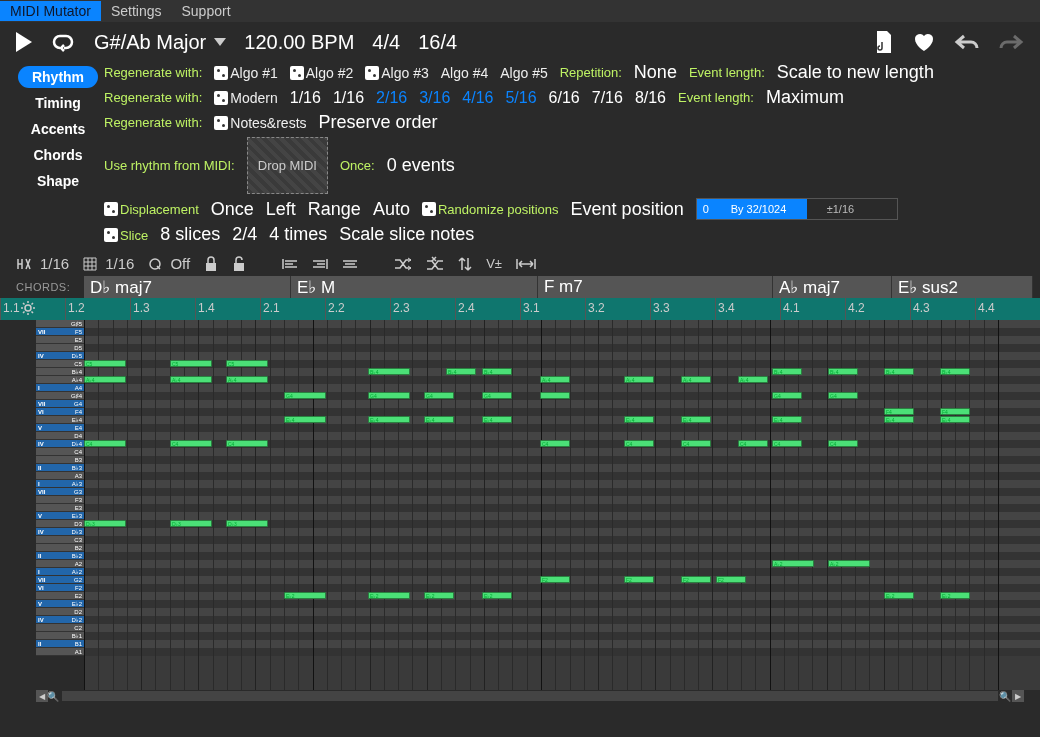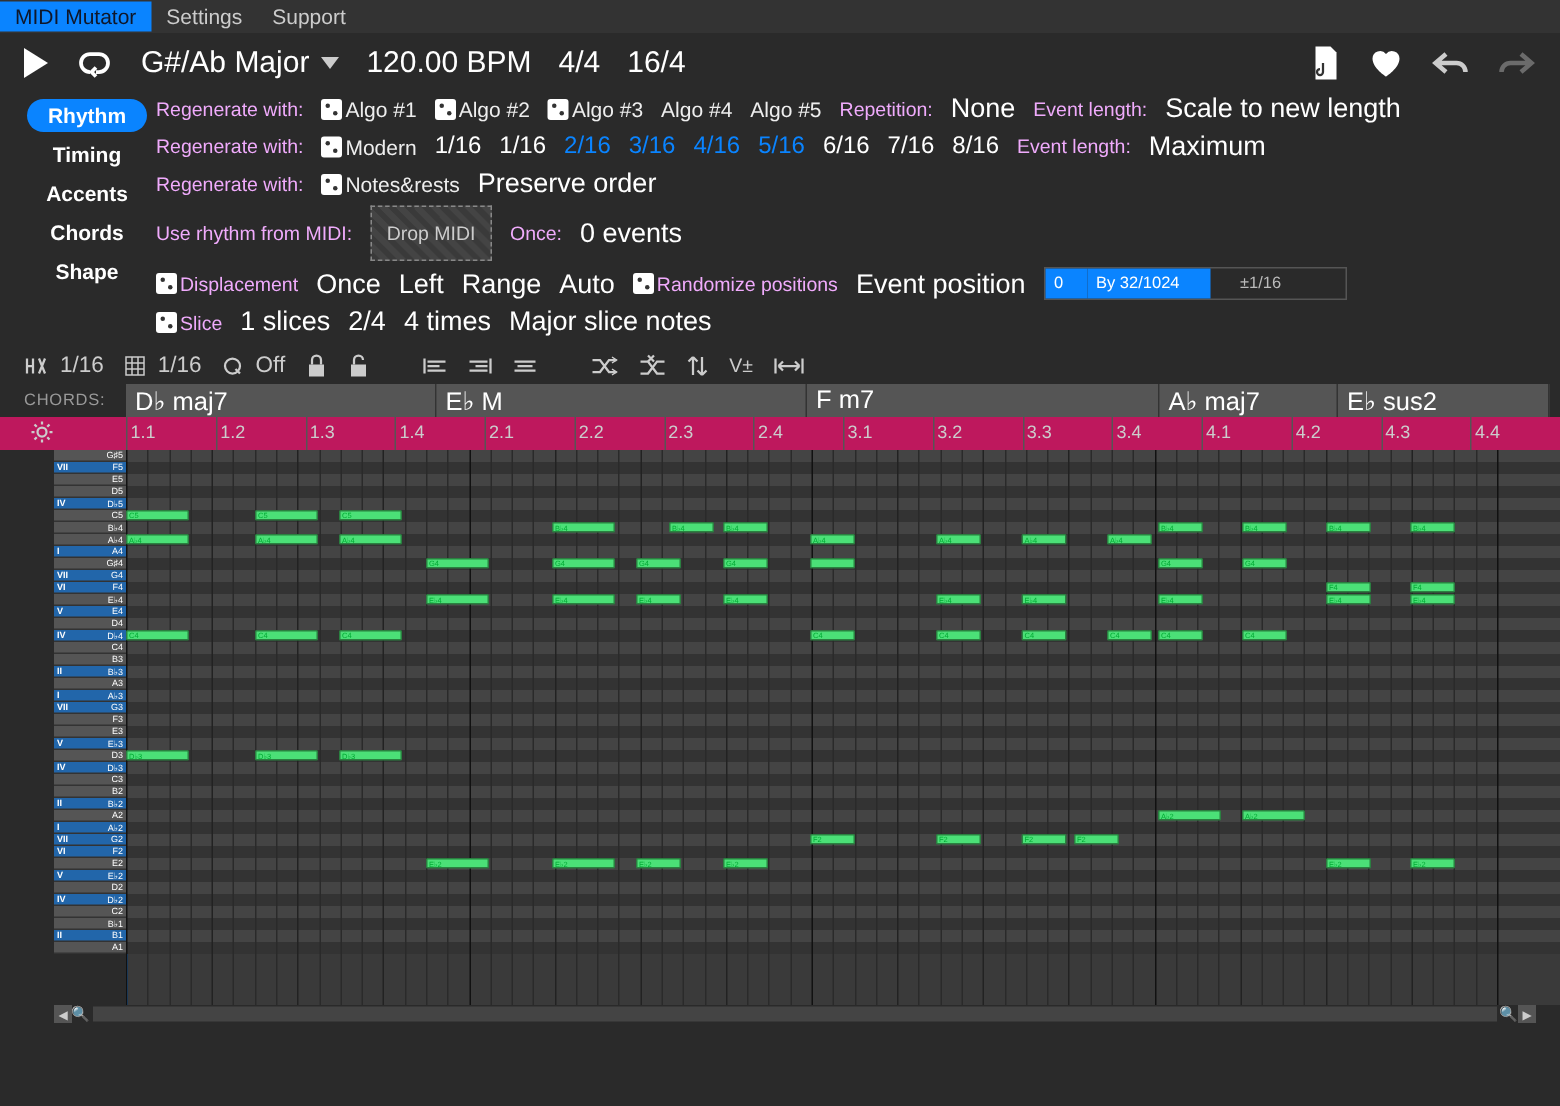--- a/index.html
+++ b/index.html
@@ -9,38 +9,38 @@
   .transport{display:flex;align-items:center;gap:18px;padding:8px 16px}
   .big{font-size:20px;color:#fff}
   .icon-btn{display:inline-flex;align-items:center;justify-content:center;color:#fff;cursor:pointer}
   .panel{display:flex;gap:0;padding:0 12px}
   .side-tabs{display:flex;flex-direction:column;gap:4px;padding-top:4px;width:92px;align-items:center}
   .side-tabs .pill{padding:3px 14px;border-radius:12px;color:#fff;font-weight:bold;cursor:pointer;font-size:14px}
   .side-tabs .pill.active{background:#0a84ff}
   .side-tabs .pill.inactive{color:#fff}
   .params{flex:1;display:flex;flex-direction:column;gap:4px;font-size:14px}
   .row{display:flex;align-items:center;gap:12px;flex-wrap:nowrap}
-  .label{color:#f0abfc;font-size:13px}
+  .label{color:#bef264;font-size:13px}
   .val{color:#fff;font-size:18px}
   .val-sm{color:#fff;font-size:16px}
   .val-blue{color:#0a84ff;font-size:16px}
-  .dropzone{border:1px dashed #888;padding:10px 10px;color:#ccc;font-size:13px;background:repeating-linear-gradient(45deg,#3a3a3a,#3a3a3a 4px,#444 4px,#444 8px)}
+  .dropzone{border:1px dashed #888;padding:20px 10px;color:#ccc;font-size:13px;background:repeating-linear-gradient(45deg,#3a3a3a,#3a3a3a 4px,#444 4px,#444 8px)}
   .dice{width:14px;height:14px;display:inline-block;background:#fff;border-radius:2px;position:relative;margin-right:2px;vertical-align:-2px}
   .dice::before,.dice::after{content:"";position:absolute;width:3px;height:3px;background:#333;border-radius:50%}
   .dice::before{left:3px;top:3px}.dice::after{right:3px;bottom:3px}
   .slider-box{display:flex;align-items:center;border:1px solid #555;height:20px;font-size:11px;color:#bbb}
   .slider-box .fill{background:#0a84ff;color:#fff;height:100%;display:flex;align-items:center;padding:0 6px}
   .slider-box .rest{padding:0 20px}
   .toolbar2{display:flex;align-items:center;gap:14px;padding:4px 16px;color:#ccc;font-size:15px}
   .toolbar2 .grp{display:flex;align-items:center;gap:8px}
   svg{display:block}
   .chords-row{display:flex;align-items:center;padding:0 0 0 16px;height:22px;background:#2a2a2a}
   .chords-row .lblc{color:#999;font-size:11px;width:68px;letter-spacing:0.5px}
   .chord-cell{background:#555;color:#fff;height:22px;display:flex;align-items:center;padding-left:6px;font-size:17px;border-right:1px solid #333}
-  .ruler{display:flex;padding-left:84px;height:22px;background:#be185d;position:relative}
+  .ruler{display:flex;height:22px;background:#0f766e;position:relative}
   .ruler .tick{flex:1;color:#ccc;font-size:12px;border-left:1px solid #555;padding-left:2px;padding-top:3px;box-sizing:border-box}
   .gear{position:absolute;left:20px;top:2px;color:#ccc}
   .grid-area{display:flex;padding-left:16px;height:370px;position:relative}
   .gutter{width:20px;background:#2a2a2a}
   .keys{width:48px;display:flex;flex-direction:column}
   .keyrow{height:8px;background:#555;border-bottom:1px solid #333;color:#fff;font-size:6px;display:flex;align-items:center;padding-left:2px;position:relative;box-sizing:border-box}
   .keyrow.deg{background:#2266aa}
   .keyrow .deglabel{position:absolute;left:2px;font-size:6px;color:#fff;font-weight:bold}
   .keyrow .notelabel{position:absolute;right:2px;font-size:6px;color:#fff}
   .piano-roll{flex:1;position:relative;background:#3a3a3a;overflow:hidden}
@@ -181,24 +181,24 @@
           </div>
         <div class="fill" style="width:70px">
             <span>By 32/1024</span>
           </div>
         <div class="rest" style="width:50px"><span>±1/16</span></div>
       </div>
     </div>
 
     <div class="row">
       <span><span class="dice"></span><span class="label">Slice</span></span>
-      <span class="val">1 slices</span>
+      <span class="val">8 slices</span>
       <span class="val">2/4</span>
       <span class="val">4 times</span>
-      <span class="val">Major slice notes</span>
+      <span class="val">Scale slice notes</span>
     </div>
   </div>
 </div>
 
 <div class="sec-hdr"></div>
 
 <div class="toolbar2">
   <div class="grp">
     <svg width="16" height="14">
         <path d="M2 2v10M6 2v10M2 7h4M10 2l4 10M14 2l-4 10" stroke="#ccc" stroke-width="1.5" fill="none"></path>

